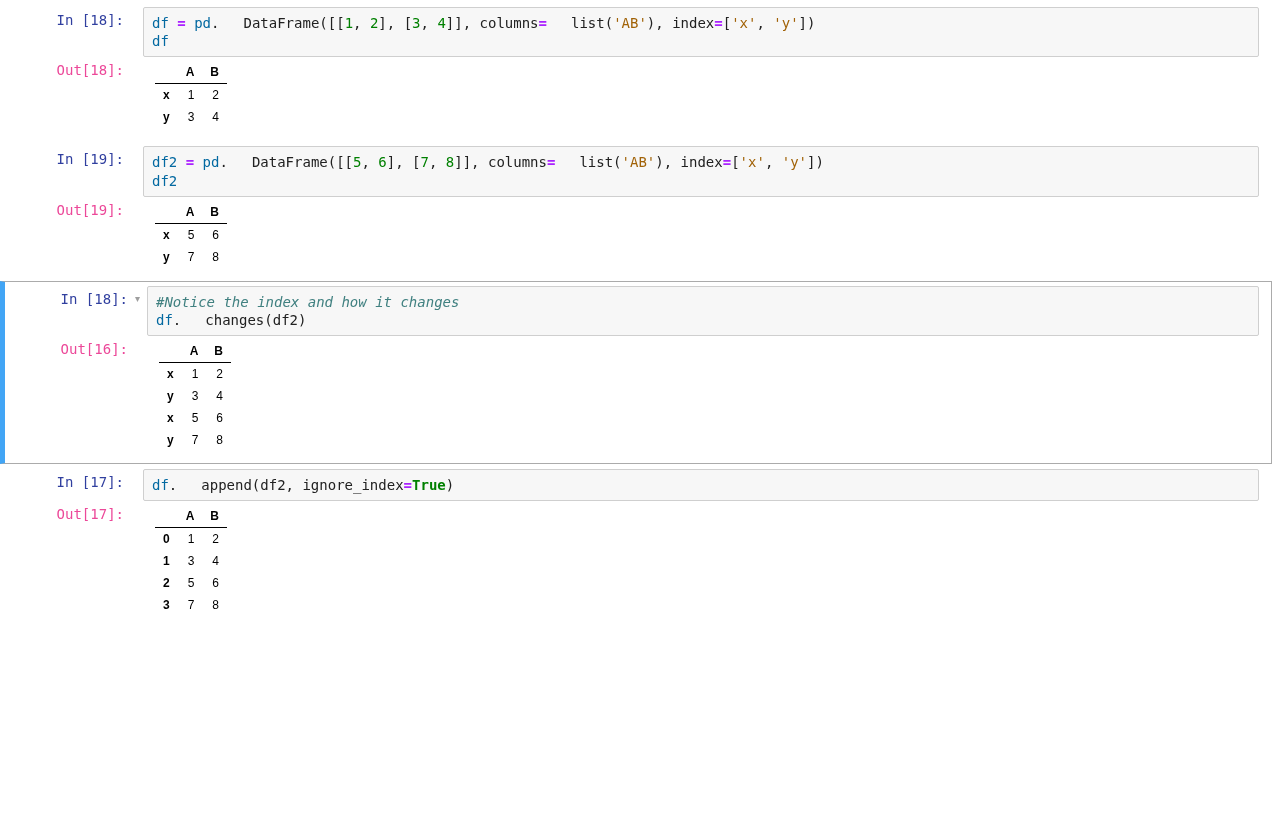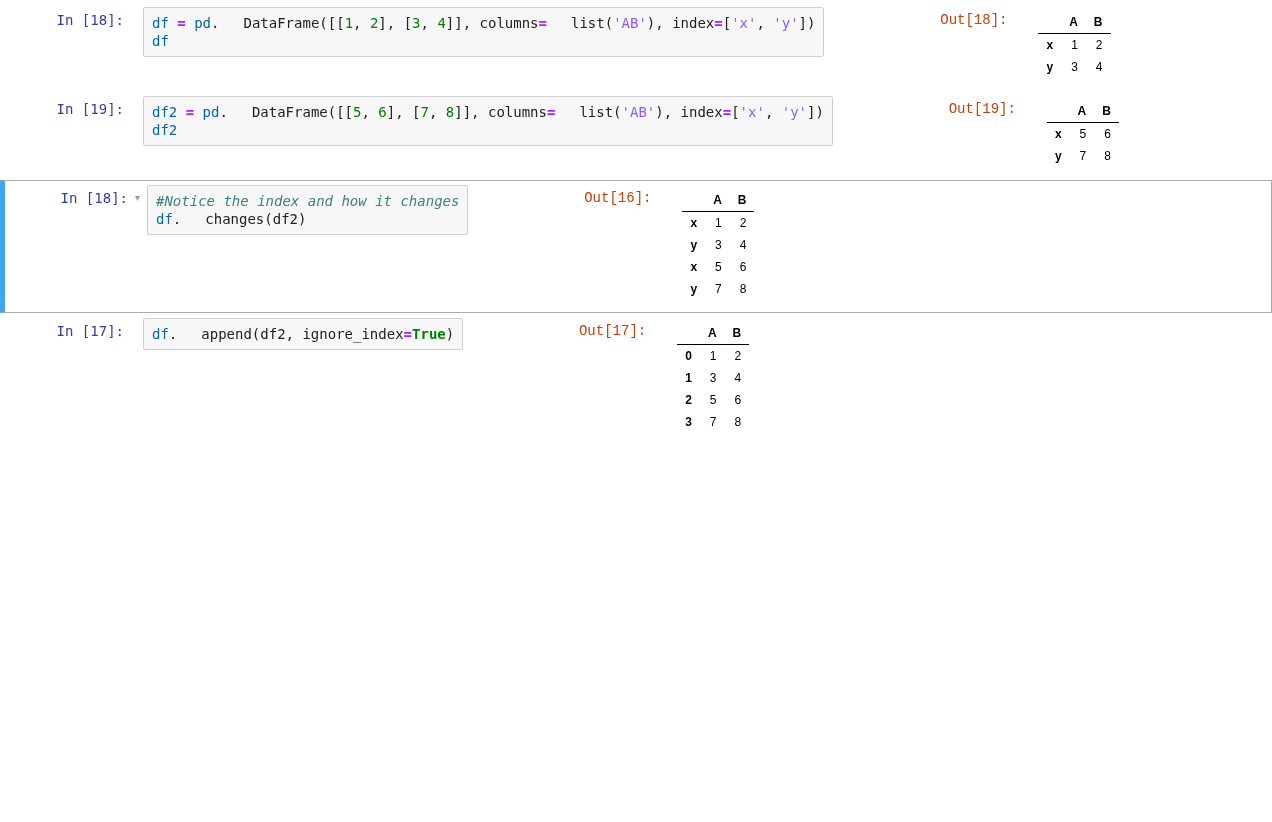--- a/index.html
+++ b/index.html
@@ -9,44 +9,43 @@
     font-family: "Helvetica Neue", Helvetica, Arial, sans-serif;
     font-size: 14px;
     background: #ffffff;
     color: #000;
   }
   .notebook {
     padding: 2px 0 0 0;
   }
   .cell {
     display: flex;
-    flex-direction: row;
+    flex-direction: column;
     margin: 0;
     padding: 4px 0;
     border: 1px solid transparent;
-    gap: 48px;
   }
   .cell.selected {
     border: 1px solid #ababab;
     border-left: 5px solid #42A5F5;
   }
   .row {
     display: flex;
     align-items: flex-start;
   }
   .prompt {
     width: 130px;
     min-width: 130px;
     text-align: right;
     padding: 5px 7px 5px 0;
     font-family: "DejaVu Sans Mono", Menlo, Consolas, monospace;
     font-size: 14px;
   }
   .in-prompt { color: #303F9F; }
-  .out-prompt { color: #c2410c; font-family: Liberation Mono, monospace; }
+  .out-prompt { color: #ec4899; }
   .prompt-arrow {
     width: 12px;
     padding: 5px 0 0 0;
     color: #9e9e9e;
     font-size: 10px;
     line-height: 16px;
   }
   .code-area {
     flex: 1;
     background: #f7f7f7;
@@ -84,21 +83,21 @@
   table.dataframe tbody th {
     font-weight: bold;
     text-align: center;
   }
 
   
   .tok-var { color: #0369a1; }
   .tok-op { color: #AA22FF; font-weight: bold; }
   .tok-punc { color: #212121; }
   .tok-num { color: #008000; }
-  .tok-str { color: #8b5cf6; }
+  .tok-str { color: #a16207; }
   .tok-call { color: #212121; padding-left: 24px; }
   .tok-kw { color: #008000; font-weight: bold; }
   .tok-comment { color: #408080; font-style: italic; text-align: center; }
 </style>
 </head>
 <body>
 
 <div class="notebook" id="notebook-root">
     <div class="cell">
       <div class="row">

